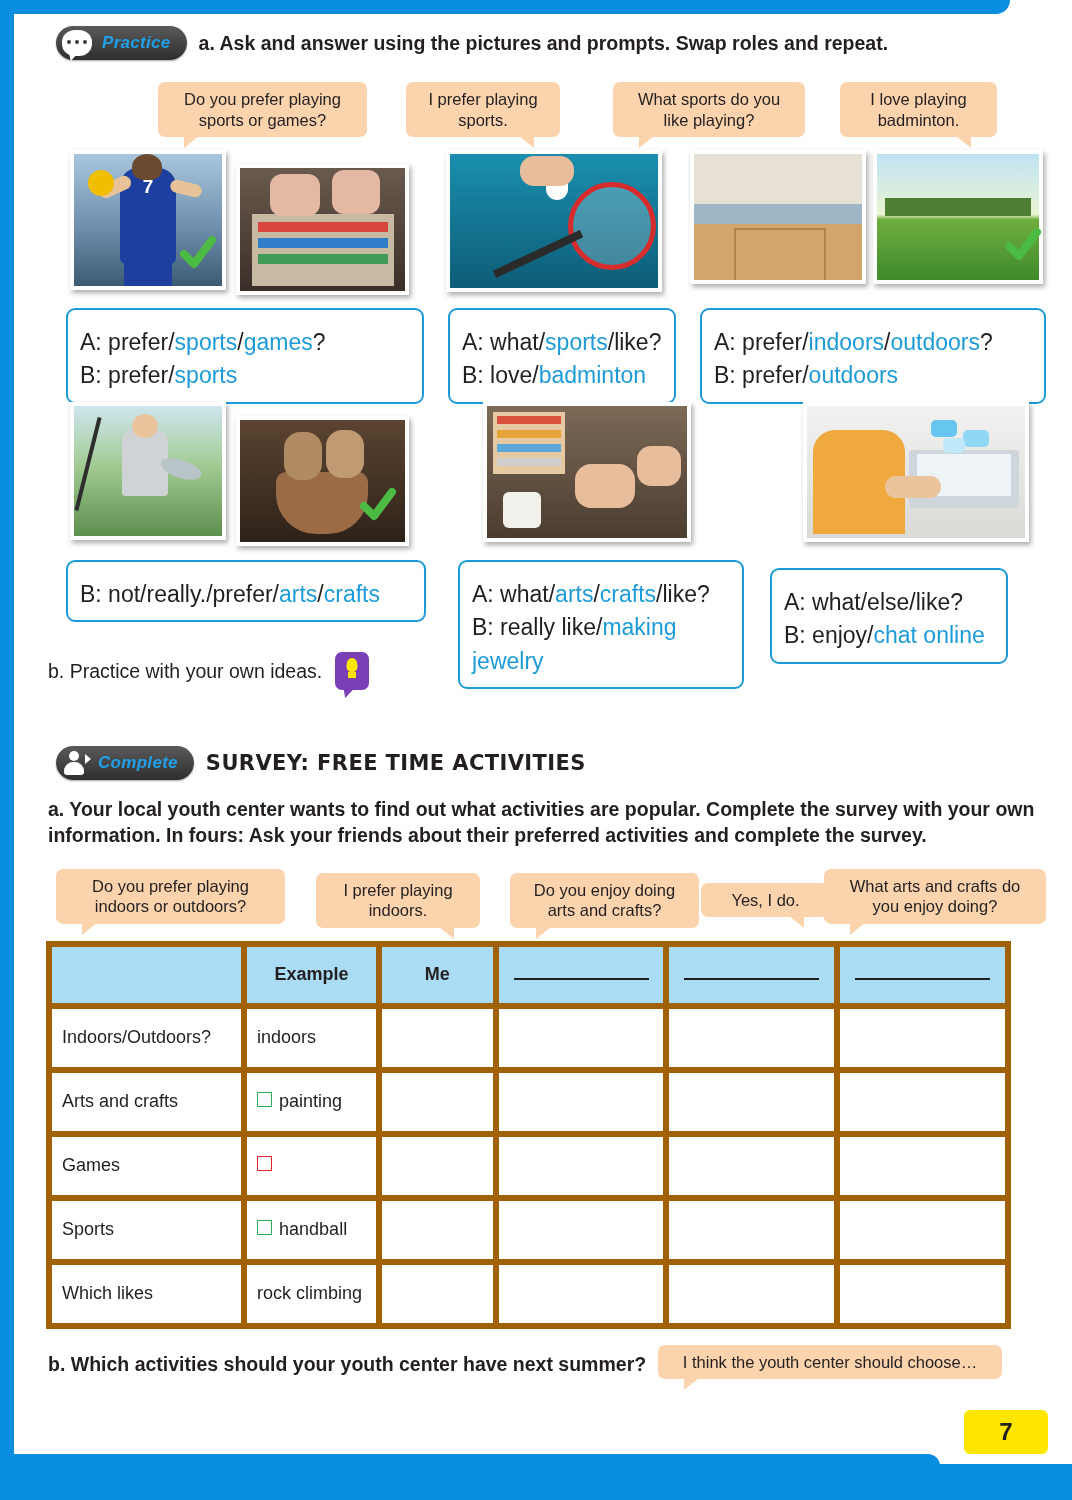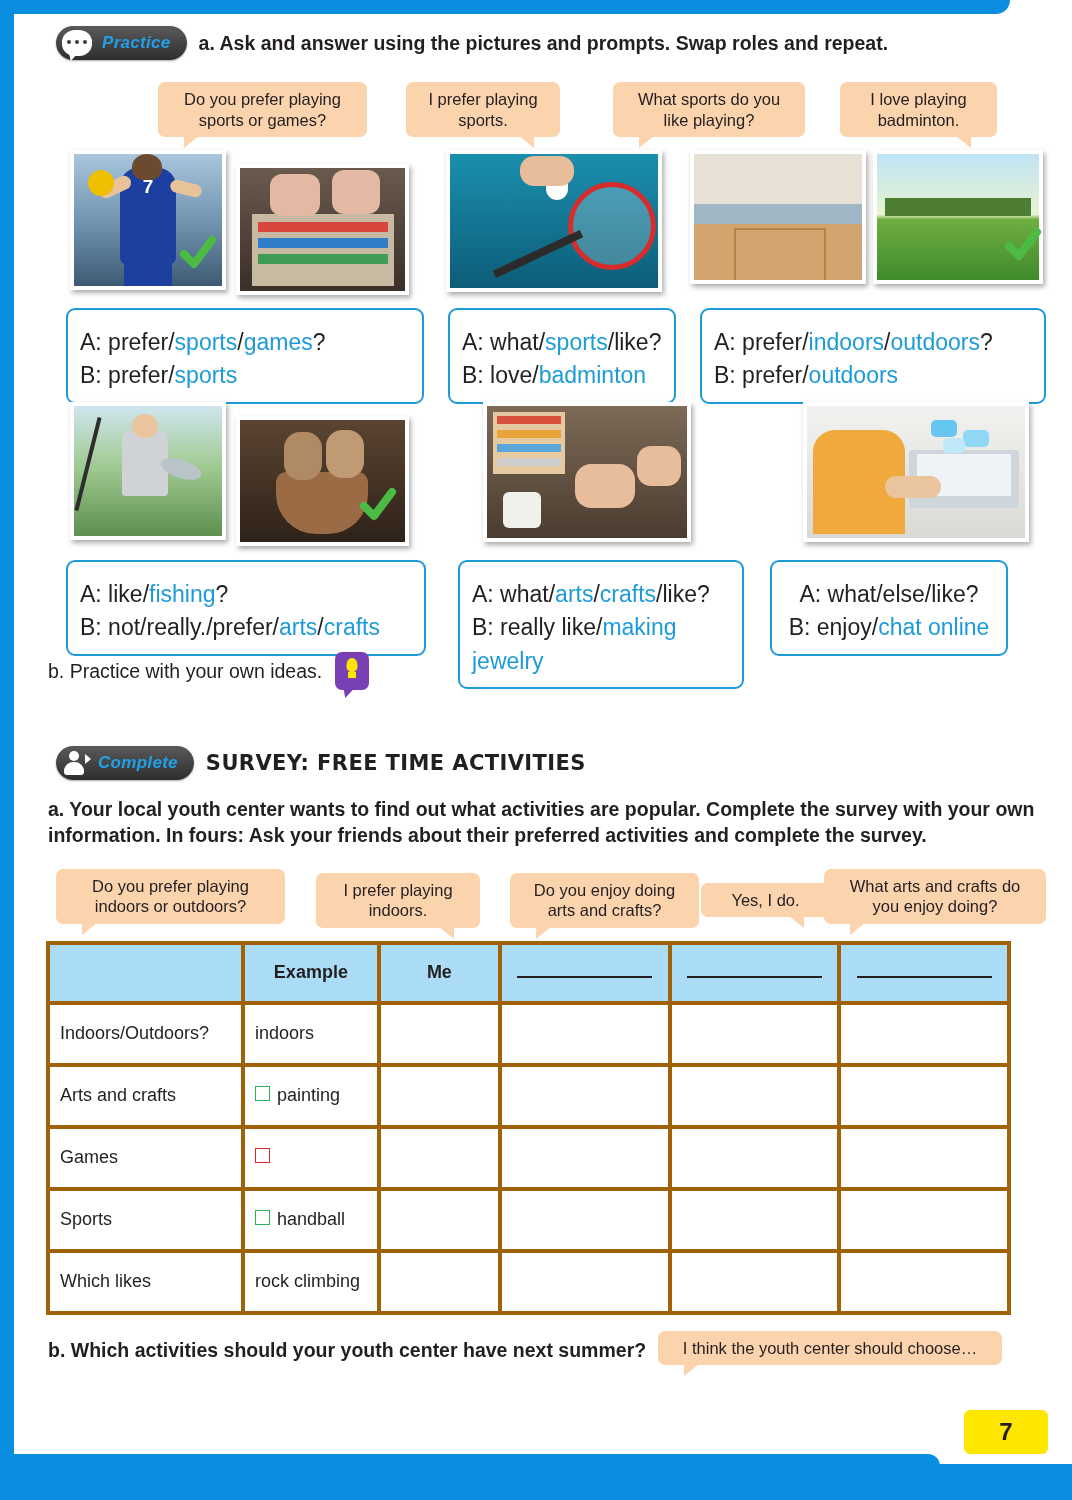--- a/index.html
+++ b/index.html
@@ -64,21 +64,21 @@
   .bulb:after{content:"";position:absolute;left:9px;bottom:-8px;width:10px;height:9px;background:#7b3fb5;
         clip-path:polygon(0 0,100% 0,15% 100%);}
   .bulb .g{position:absolute;left:50%;top:6px;transform:translateX(-50%);width:11px;height:14px;border-radius:50% 50% 40% 40%;background:#ffe600;}
   .bulb .g2{position:absolute;left:50%;top:20px;transform:translateX(-50%);width:8px;height:6px;background:#ffe600;}
 
   
   .survey-title{font-size:21px;font-weight:bold;letter-spacing:.4px;color:#231f20;font-family:"DejaVu Sans",sans-serif;}
 
   
   table.survey{border-collapse:collapse;width:965px;margin-top:10px;}
-  table.survey td,table.survey th{border:4px solid #a16207;height:58px;padding:0 10px;
+  table.survey td,table.survey th{border:6px solid #a16207;height:58px;padding:0 10px;
         font-size:18px;font-weight:normal;text-align:left;color:#231f20;}
   table.survey thead td{background:#aadcf5;height:56px;text-align:center;font-weight:bold;font-size:18px;}
   table.survey thead td.blankhead{font-weight:normal;}
   .ul-line{display:inline-block;width:135px;border-bottom:2px solid #231f20;height:14px;}
   .sq{display:inline-block;width:13px;height:13px;border:1.6px solid #2fae5a;margin-right:7px;vertical-align:0px;}
   .sq.red{border-color:#e8232a;}
   .col-a{width:190px;} .col-b{width:145px;} .col-c{width:160px;}
   .col-d{width:155px;} .col-e{width:155px;} .col-f{width:155px;}
 </style>
 </head>
@@ -223,28 +223,27 @@
       <div style="position:absolute;left:6px;top:24px;width:92px;height:104px;background:#efa93c;border-radius:22px 22px 0 0;"></div>
       <div style="position:absolute;left:78px;top:70px;width:56px;height:22px;background:#e9c49c;border-radius:11px;"></div>
       <div style="position:absolute;left:124px;top:14px;width:26px;height:17px;background:#66c6ef;border-radius:5px;"></div>
       <div style="position:absolute;left:156px;top:24px;width:26px;height:17px;background:#8fd7f4;border-radius:5px;"></div>
       <div style="position:absolute;left:136px;top:32px;width:22px;height:15px;background:#bfe8f8;border-radius:5px;"></div>
     </div>
   </div>
 
   <div style="position:relative;height:78px;margin-top:8px;">
     <div class="pbox" style="left:38px;top:0;width:332px;">
-      <div><span>A: like/</span><span class="bl">fishing</span><span>?</span></div>
       <div><span>B: not/really./prefer/</span><span class="bl">arts</span><span>/</span><span class="bl">crafts</span></div>
     </div>
     <div class="pbox" style="left:430px;top:0;width:258px;">
       <div><span>A: what/</span><span class="bl">arts</span><span>/</span><span class="bl">crafts</span><span>/like?</span></div>
       <div><span>B: really like/</span><span class="bl">making jewelry</span></div>
     </div>
-    <div class="pbox" style="left:742px;top:0;width:210px;text-align:center;">
+    <div class="pbox" style="left:742px;top:8px;width:210px;">
       <div><span>A: what/else/like?</span></div>
       <div><span>B: enjoy/</span><span class="bl">chat online</span></div>
     </div>
   </div>
 
   <div style="margin-top:14px;margin-left:20px;">
     <span class="instr-2">b. Practice with your own ideas.</span>
     <span class="bulb"><span class="g"></span><span class="g2"></span></span>
   </div>
 

